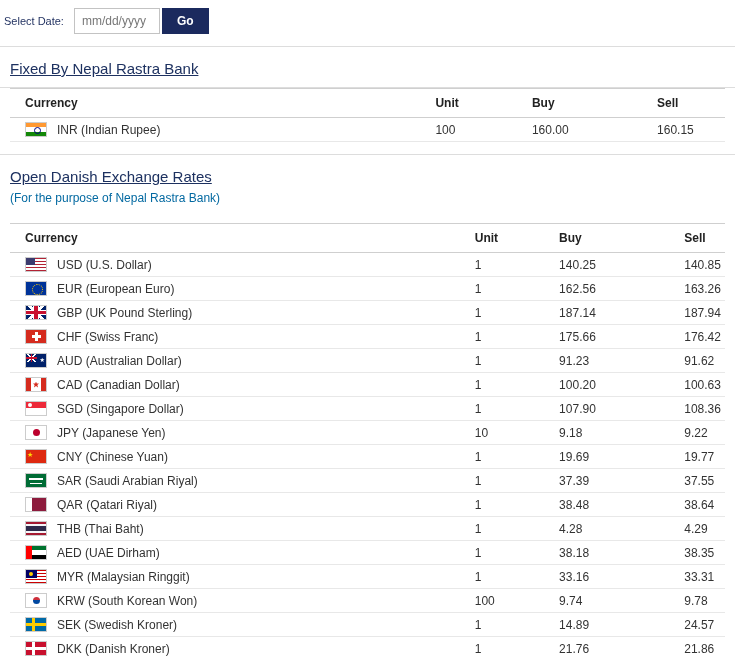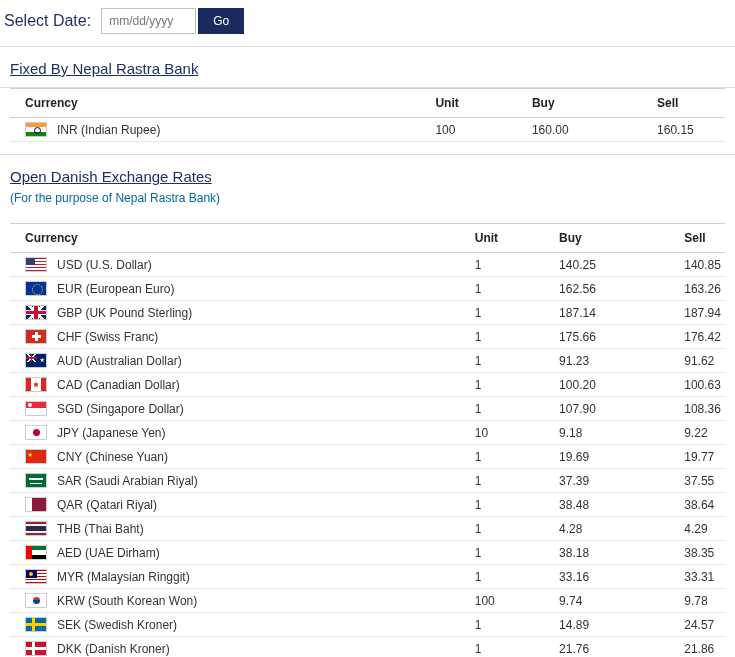--- a/index.html
+++ b/index.html
@@ -4,29 +4,29 @@
 <style>
   * { box-sizing: border-box; }
   html,body { margin:0; padding:0; }
   body {
     width:735px; height:657px; overflow:hidden;
     background:#fff;
     font-family:"Liberation Sans", sans-serif;
     color:#333;
   }
   .top-form { display:flex; align-items:center; padding:8px 4px 12px 4px; }
-  .top-form label { font-size:16px; color:#1f2f5f; margin-right:10px;text-align:right; }
+  .top-form label { font-size:11px; color:#1f2f5f; margin-right:10px;text-align:right; }
   .date-input {
-    width:95px; height:26px; border:1px solid #c3c3c3; padding:0 7px;
+    width:86px; height:26px; border:1px solid #c3c3c3; padding:0 7px;
     font-family:"Liberation Sans", sans-serif; font-size:12px; color:#555;
   }
   .date-input::placeholder { color:#777; }
   .go-btn {
     height:26px; padding:0 15px; margin-left:2px; border:none; cursor:pointer;
-    background:#1b2a5e; color:#fff; font-size:12px; font-weight:normal;
+    background:#1b2a5e; color:#fff; font-size:12px; font-weight:bold;
     font-family:"Liberation Sans", sans-serif;
   }
   hr.rule { border:none; border-top:1px solid #ddd; margin:0; }
   .section-title {
     font-size:15px; font-weight:normal; color:#1d3160;
     margin:13px 10px 10px 10px;
     text-decoration:underline;
   }
   .section-sub { font-size:12px; color:#0369a1; margin:-4px 10px 18px 10px; }
   .tbl-wrap { padding:0 10px; }

